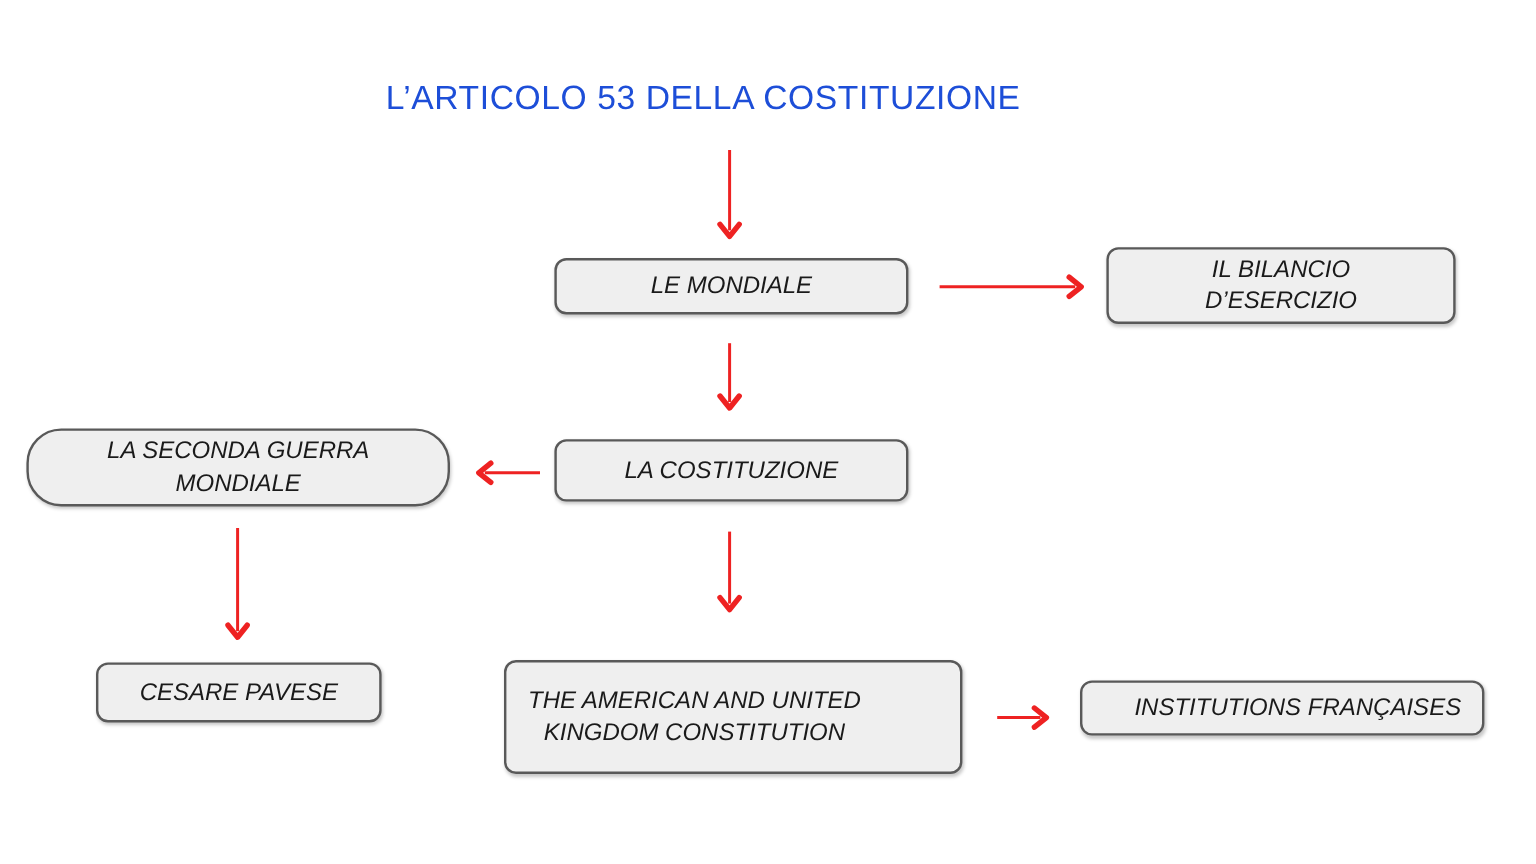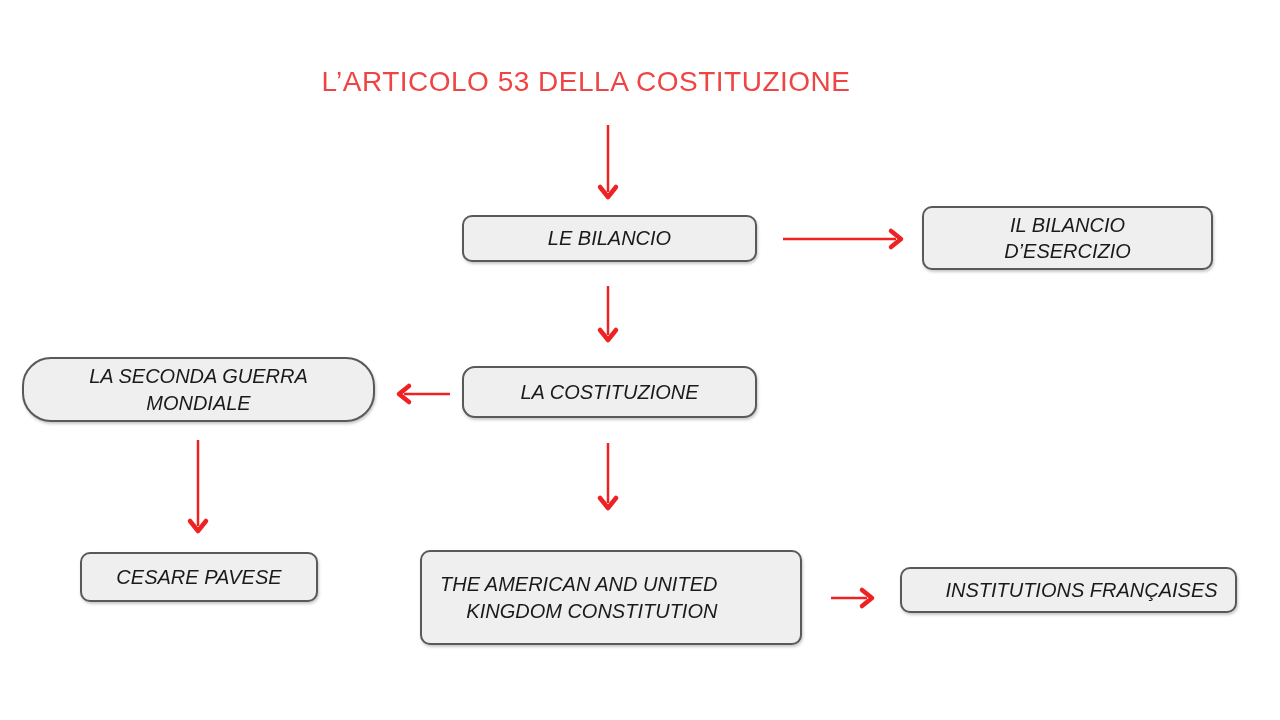--- a/index.html
+++ b/index.html
@@ -16,21 +16,21 @@
     overflow: hidden;
   }
   .diagram-title {
     position: absolute;
     left: 236px;
     top: 66px;
     width: 700px;
     text-align: center;
     font-size: 28px;
     letter-spacing: 0.5px;
-    color: #ef4444;
+    color: #1d4ed8;
     font-weight: 400;
     white-space: nowrap;
   }
   .node {
     position: absolute;
     background: #efefef;
     border: 2px solid #595959;
     border-radius: 10px;
     box-shadow: 1px 2px 3px rgba(0,0,0,0.22);
     display: flex;
@@ -43,25 +43,25 @@
     font-size: 20px;
     color: #1a1a1a;
     text-align: center;
     white-space: pre-line;
     line-height: 1.32;
   }
   
   #n-le-imposte        { left: 462px; top: 215px; width: 295px; height: 47px; }
   #n-il-bilancio       { left: 922px; top: 206px; width: 291px; height: 64px; }
   #n-seconda-guerra    { left: 22px;  top: 357px; width: 353px; height: 65px; border-radius: 29px; }
-  #n-costituzione      { left: 462px; top: 366px; width: 295px; height: 52px; border-radius: 13px; }
+  #n-costituzione      { left: 462px; top: 366px; width: 295px; height: 52px; }
   #n-cesare-pavese     { left: 80px;  top: 552px; width: 238px; height: 50px; }
   #n-american-uk       { left: 420px; top: 550px; width: 382px; height: 95px;
                          justify-content: flex-start; padding-left: 18px; }
-  #n-american-uk .node-label { text-align: right; }
+  #n-american-uk .node-label { text-align: center; }
   #n-institutions      { left: 900px; top: 567px; width: 337px; height: 46px; padding-left: 26px; }
 
   #arrow-layer {
     position: absolute;
     left: 0; top: 0;
     width: 1280px;
     height: 720px;
     pointer-events: none;
   }
   .arrow-shaft {
@@ -116,21 +116,21 @@
       <polyline class="arrow-head" points="600,498 608,508 616,498"></polyline>
     </g>
 
     <g>
       <line class="arrow-shaft" x1="831" y1="598" x2="867" y2="598"></line>
       <polyline class="arrow-head" points="862,590 872,598 862,606"></polyline>
     </g>
   </svg>
 
   <div class="node" id="n-le-imposte">
-    <span class="node-label">LE BILANCIO</span>
+    <span class="node-label">LE MONDIALE</span>
   </div>
 
   <div class="node" id="n-il-bilancio">
     <span class="node-label">IL BILANCIO
 D’ESERCIZIO</span>
   </div>
 
   <div class="node" id="n-seconda-guerra">
     <span class="node-label">LA SECONDA GUERRA
 MONDIALE</span>

